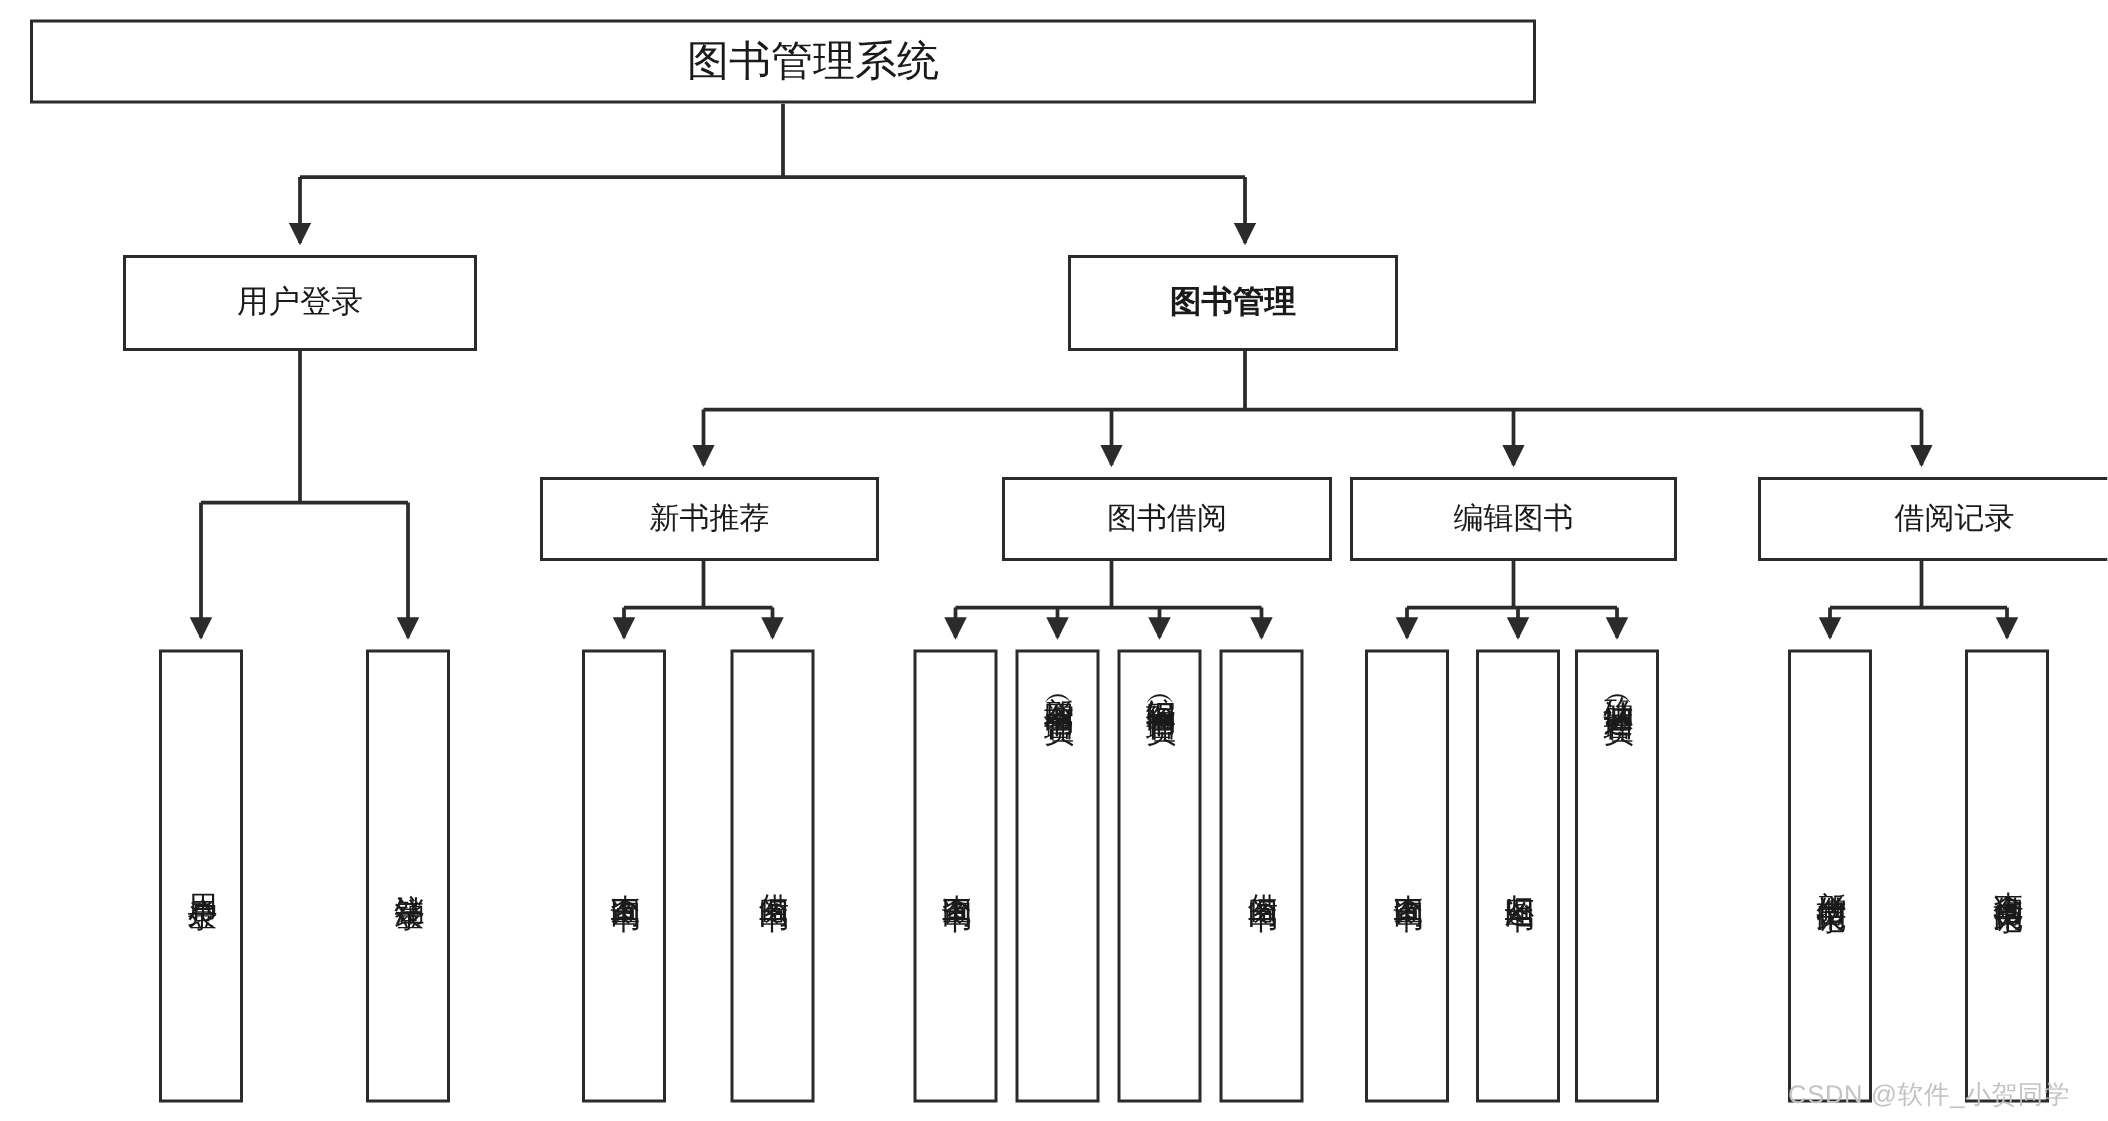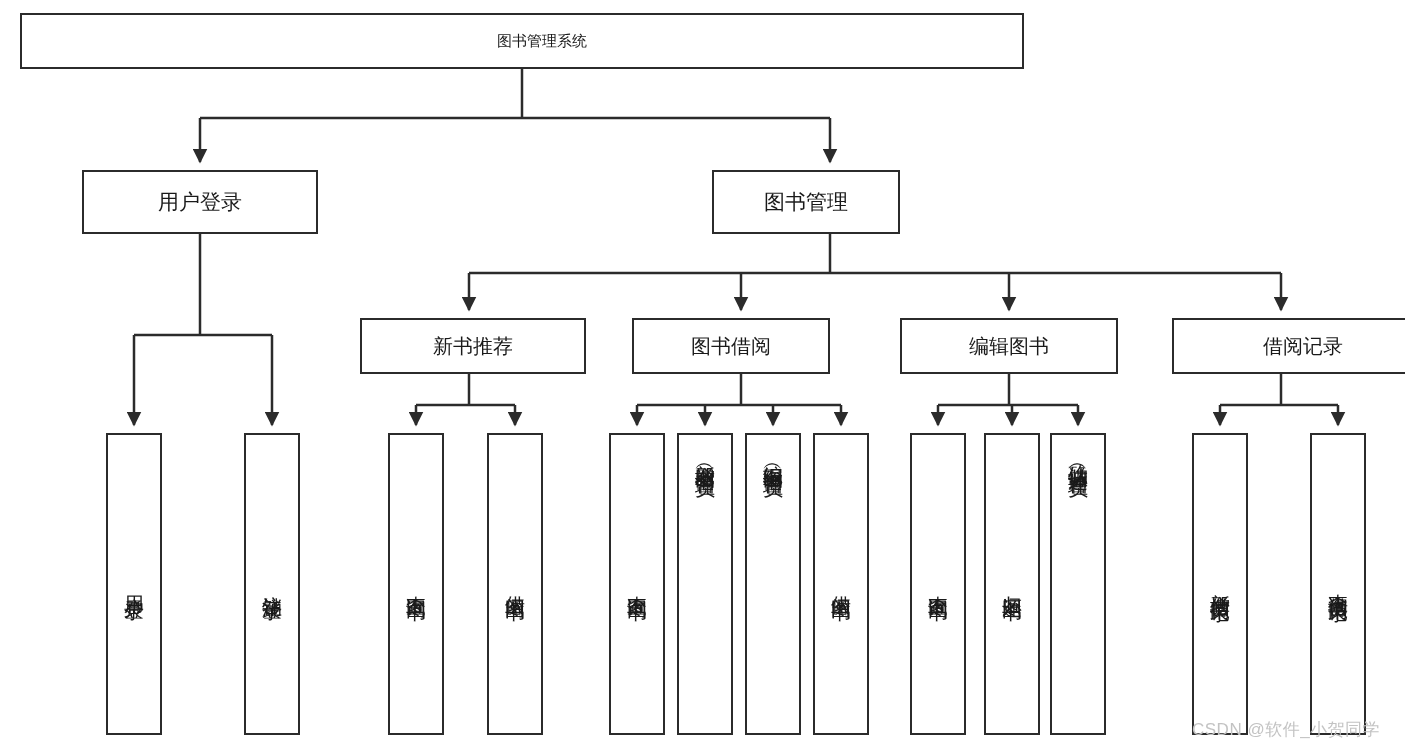--- a/index.html
+++ b/index.html
@@ -28,21 +28,21 @@
     position: absolute;
     box-sizing: border-box;
     border: 2px solid #2b2b2b;
     background: #ffffff;
     display: flex;
     align-items: center;
     justify-content: center;
     color: #1a1a1a;
   }
   .node.root {
-    font-size: 15px;
+    font-size: 28px;
     padding-left: 40px;
   }
   .node.lvl2 {
     font-size: 21px;
   }
   .node.lvl3 {
     font-size: 20px;
   }
   .node.leaf {
     font-size: 20px;
@@ -124,28 +124,28 @@
     </g>
   </svg>
 
   <div class="node root" style="left: 20px; top: 13px; width: 1004px; height: 56px;">
     <span class="node-label">图书管理系统</span>
   </div>
 
   <div class="node lvl2" style="left: 82px; top: 170px; width: 236px; height: 64px;">
     <span class="node-label">用户登录</span>
   </div>
-  <div class="node lvl2" style="left: 712px; top: 170px; width: 188px; height: 64px;">
+  <div class="node lvl2" style="left: 712px; top: 170px; width: 220px; height: 64px; font-weight: bold;">
     <span class="node-label">图书管理</span>
   </div>
 
   <div class="node lvl3" style="left: 360px; top: 318px; width: 226px; height: 56px;">
     <span class="node-label">新书推荐</span>
   </div>
-  <div class="node lvl3" style="left: 632px; top: 318px; width: 198px; height: 56px;">
+  <div class="node lvl3" style="left: 668px; top: 318px; width: 220px; height: 56px;">
     <span class="node-label">图书借阅</span>
   </div>
   <div class="node lvl3" style="left: 900px; top: 318px; width: 218px; height: 56px;">
     <span class="node-label">编辑图书</span>
   </div>
   <div class="node lvl3" style="left: 1172px; top: 318px; width: 262px; height: 56px;">
     <span class="node-label">借阅记录</span>
   </div>
 
   <div class="node leaf centered" style="left: 106px; top: 433px; width: 56px; height: 302px;">

